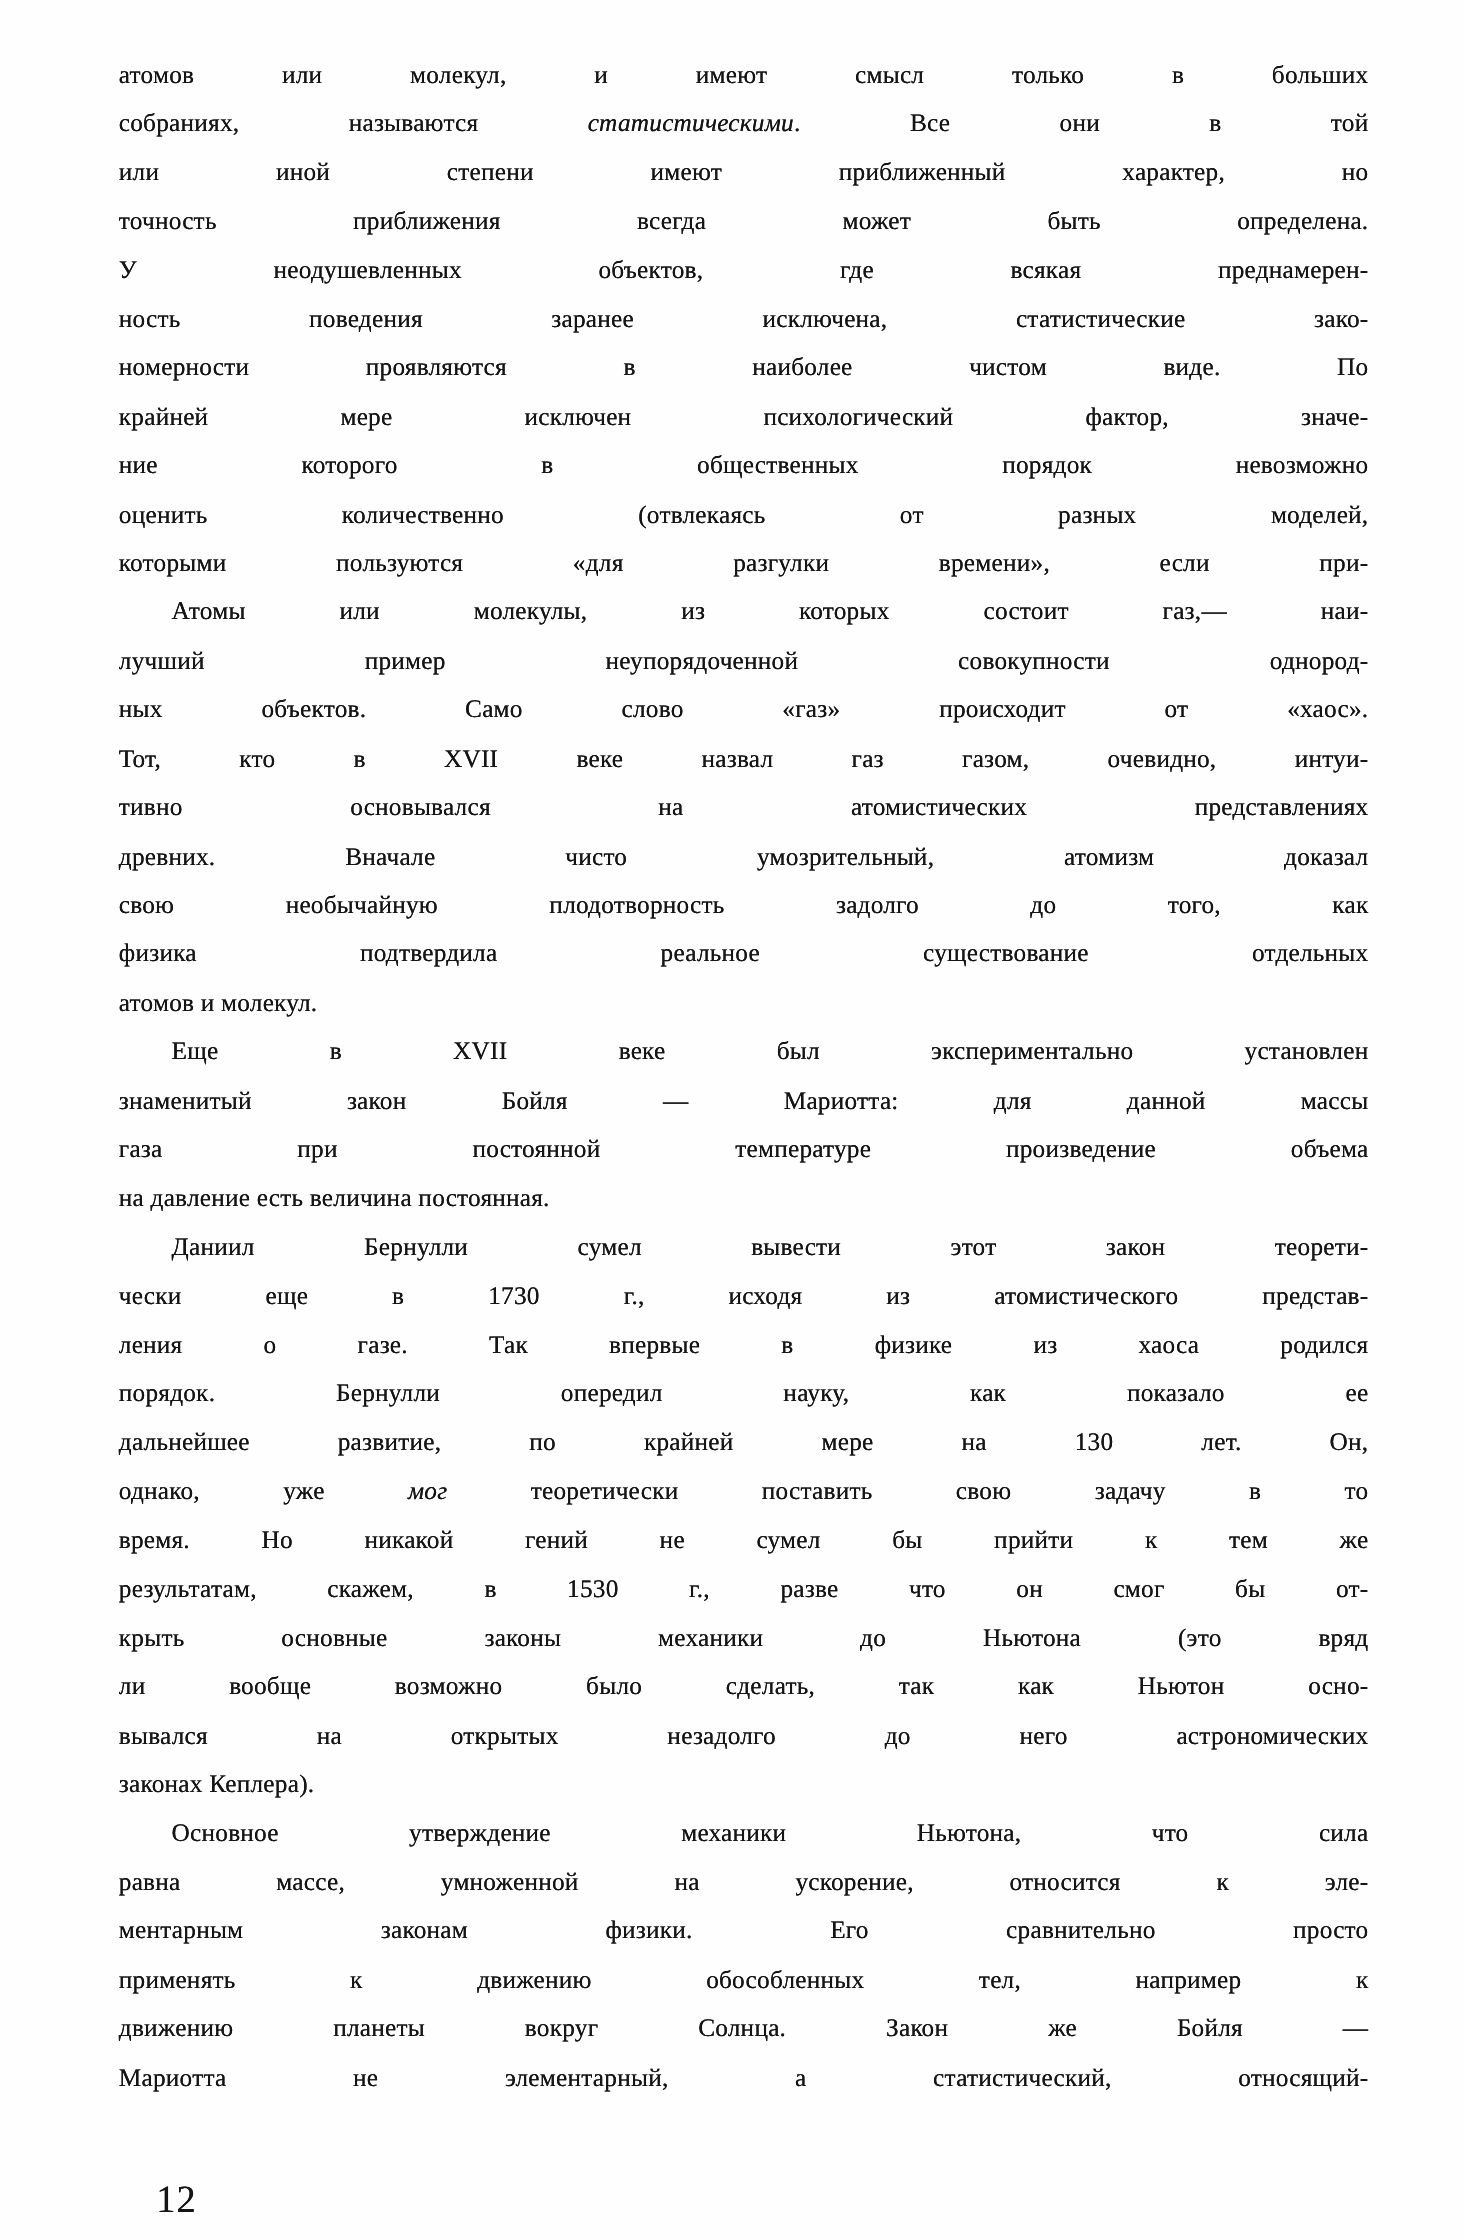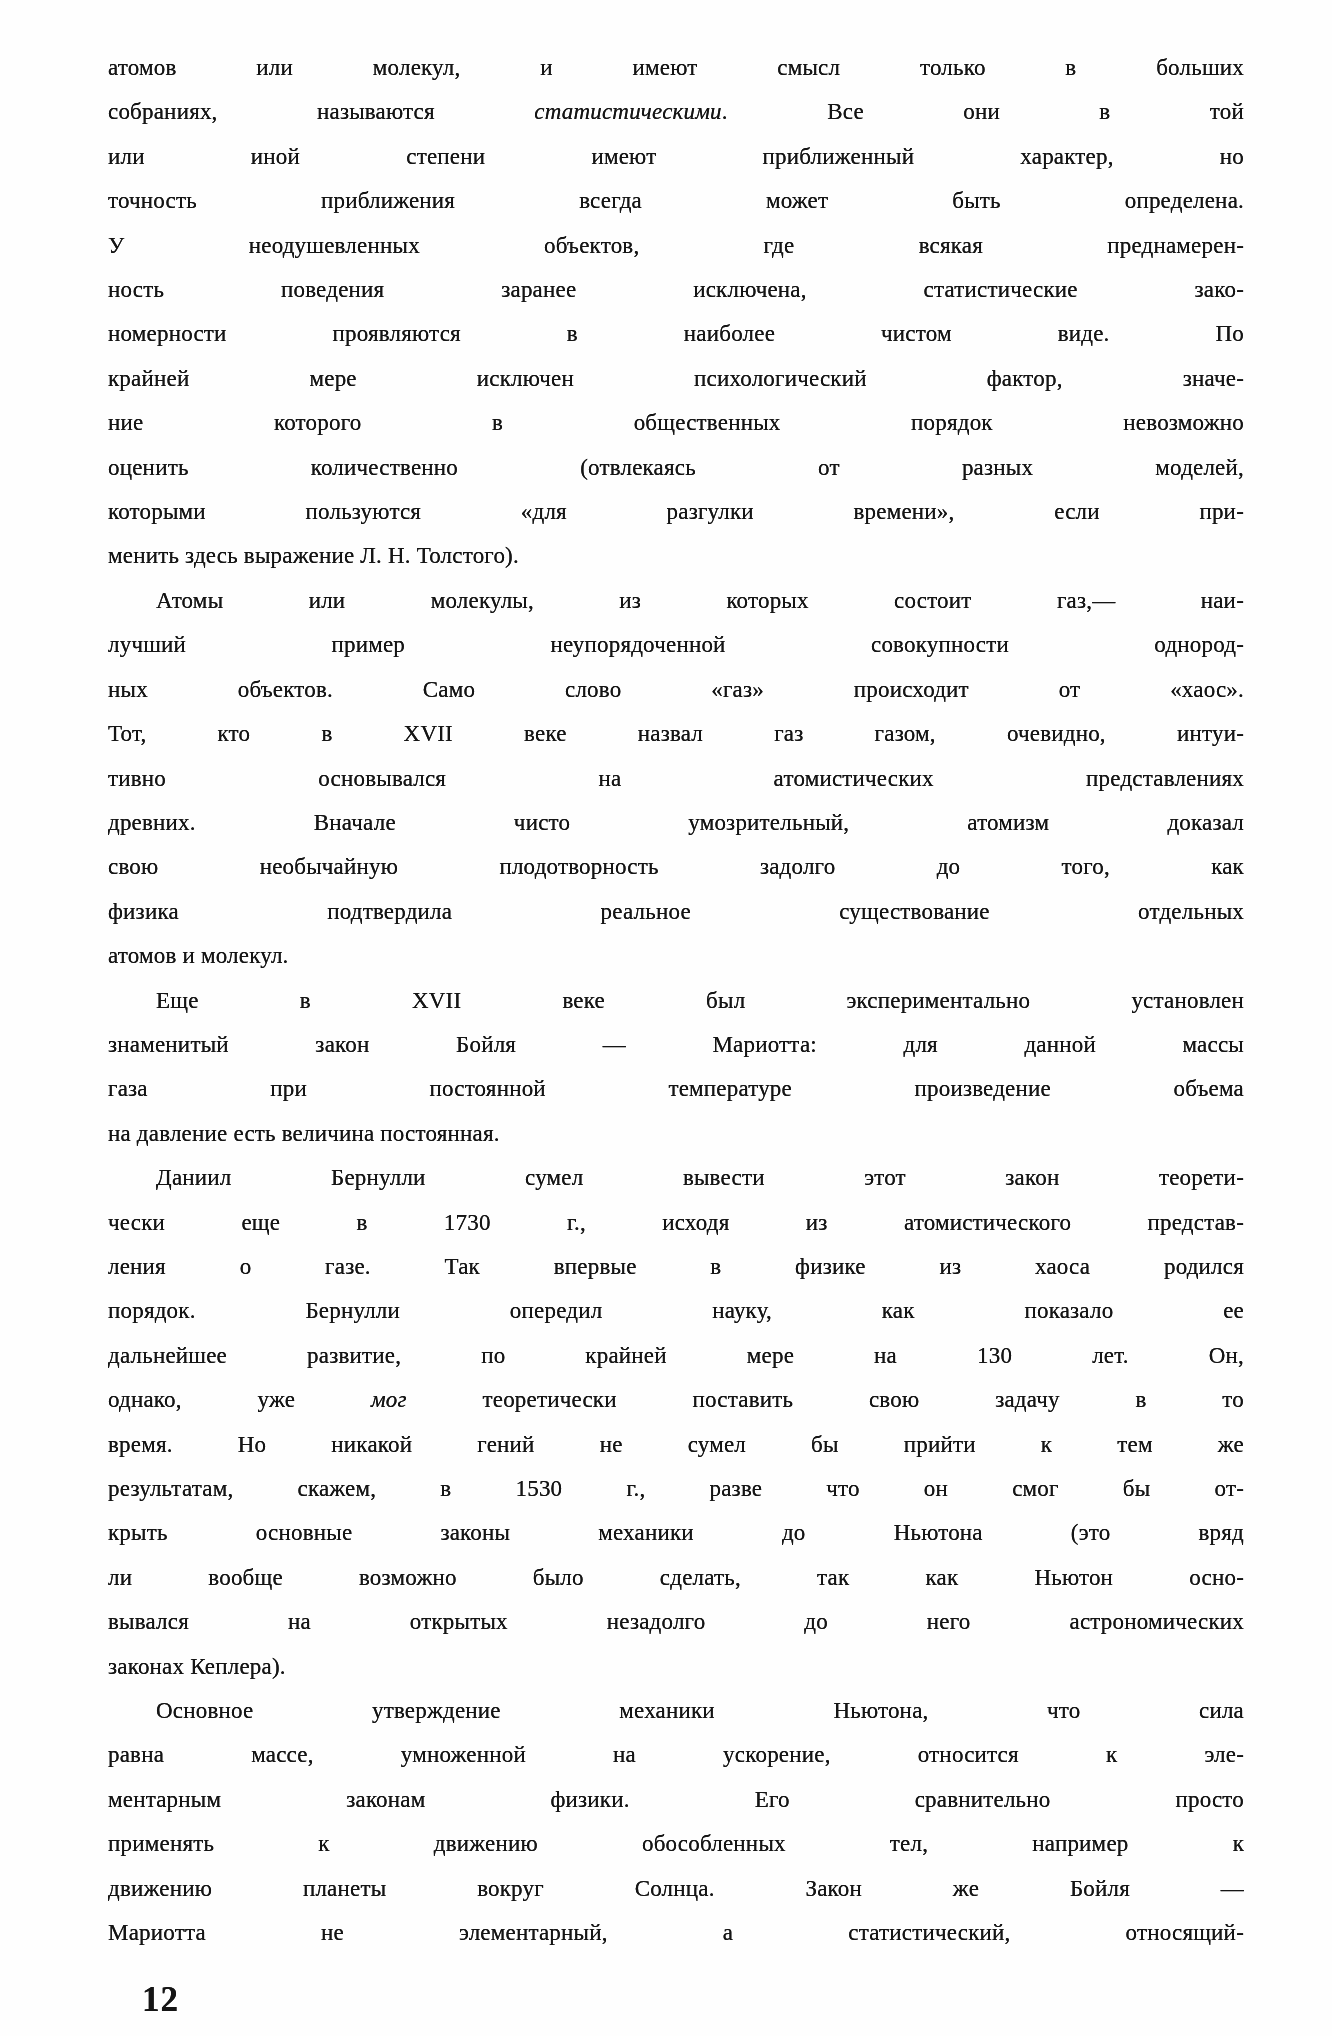--- a/index.html
+++ b/index.html
@@ -27,21 +27,21 @@
     letter-spacing: 0.2px;
   }
   .line.end { text-align-last: left; }
   .line.indent { text-indent: 48px; }
   .line i { font-style: italic; }
   .page-num {
     position: absolute;
     left: 142px;
     top: 1982px;
     font-size: 35px;
-    font-weight: bold;
+    font-weight: normal;
     line-height: 1;
     letter-spacing: 1px;
     text-shadow: 0 0 0.6px currentColor;
   }
 </style>
 </head>
 <body>
 
 <div class="page">
   <div class="text-block">
@@ -49,21 +49,20 @@
     <div class="line"><span>собраниях, называются </span><i>статистическими</i><span>. Все они в той</span></div>
     <div class="line">или иной степени имеют приближенный характер, но</div>
     <div class="line">точность приближения всегда может быть определена.</div>
     <div class="line">У неодушевленных объектов, где всякая преднамерен-</div>
     <div class="line">ность поведения заранее исключена, статистические зако-</div>
     <div class="line">номерности проявляются в наиболее чистом виде. По</div>
     <div class="line">крайней мере исключен психологический фактор, значе-</div>
     <div class="line">ние которого в общественных порядок невозможно</div>
     <div class="line">оценить количественно (отвлекаясь от разных моделей,</div>
     <div class="line">которыми пользуются «для разгулки времени», если при-</div>
-    <div class="line end">менить здесь выражение Л. Н. Толстого).</div>
     <div class="line indent">Атомы или молекулы, из которых состоит газ,— наи-</div>
     <div class="line">лучший пример неупорядоченной совокупности однород-</div>
     <div class="line">ных объектов. Само слово «газ» происходит от «хаос».</div>
     <div class="line">Тот, кто в XVII веке назвал газ газом, очевидно, интуи-</div>
     <div class="line">тивно основывался на атомистических представлениях</div>
     <div class="line">древних. Вначале чисто умозрительный, атомизм доказал</div>
     <div class="line">свою необычайную плодотворность задолго до того, как</div>
     <div class="line">физика подтвердила реальное существование отдельных</div>
     <div class="line end">атомов и молекул.</div>
     <div class="line indent">Еще в XVII веке был экспериментально установлен</div>

